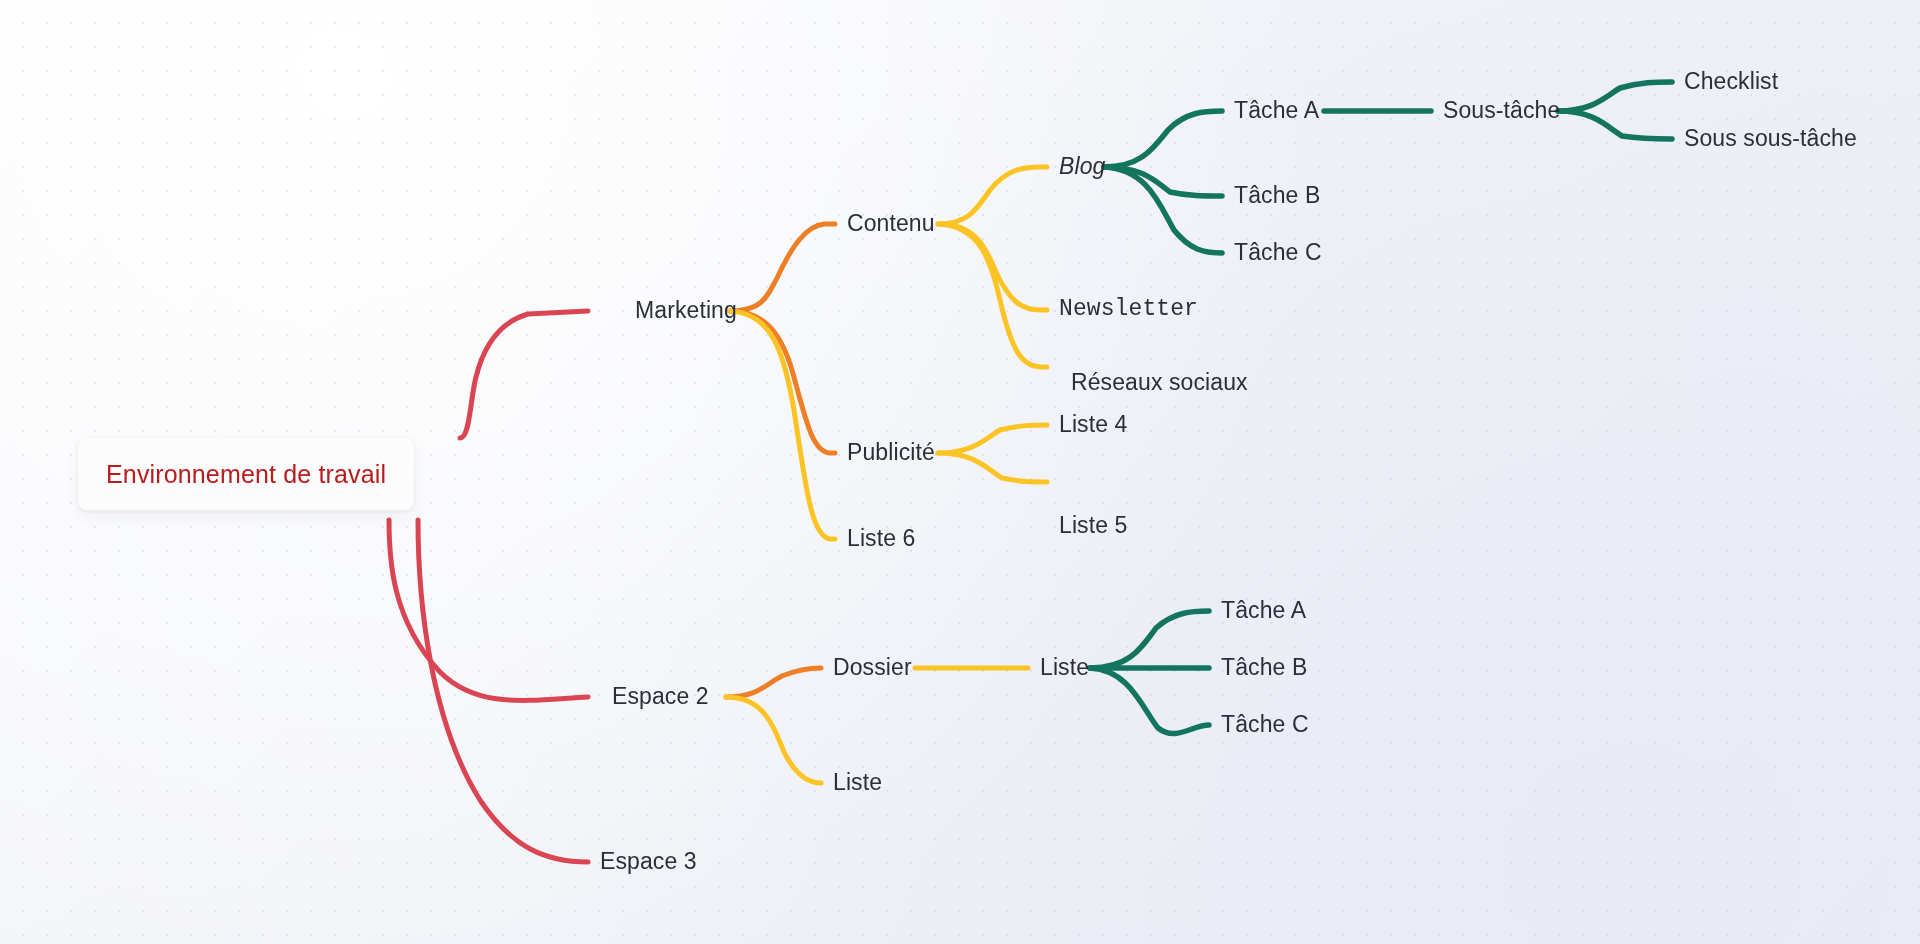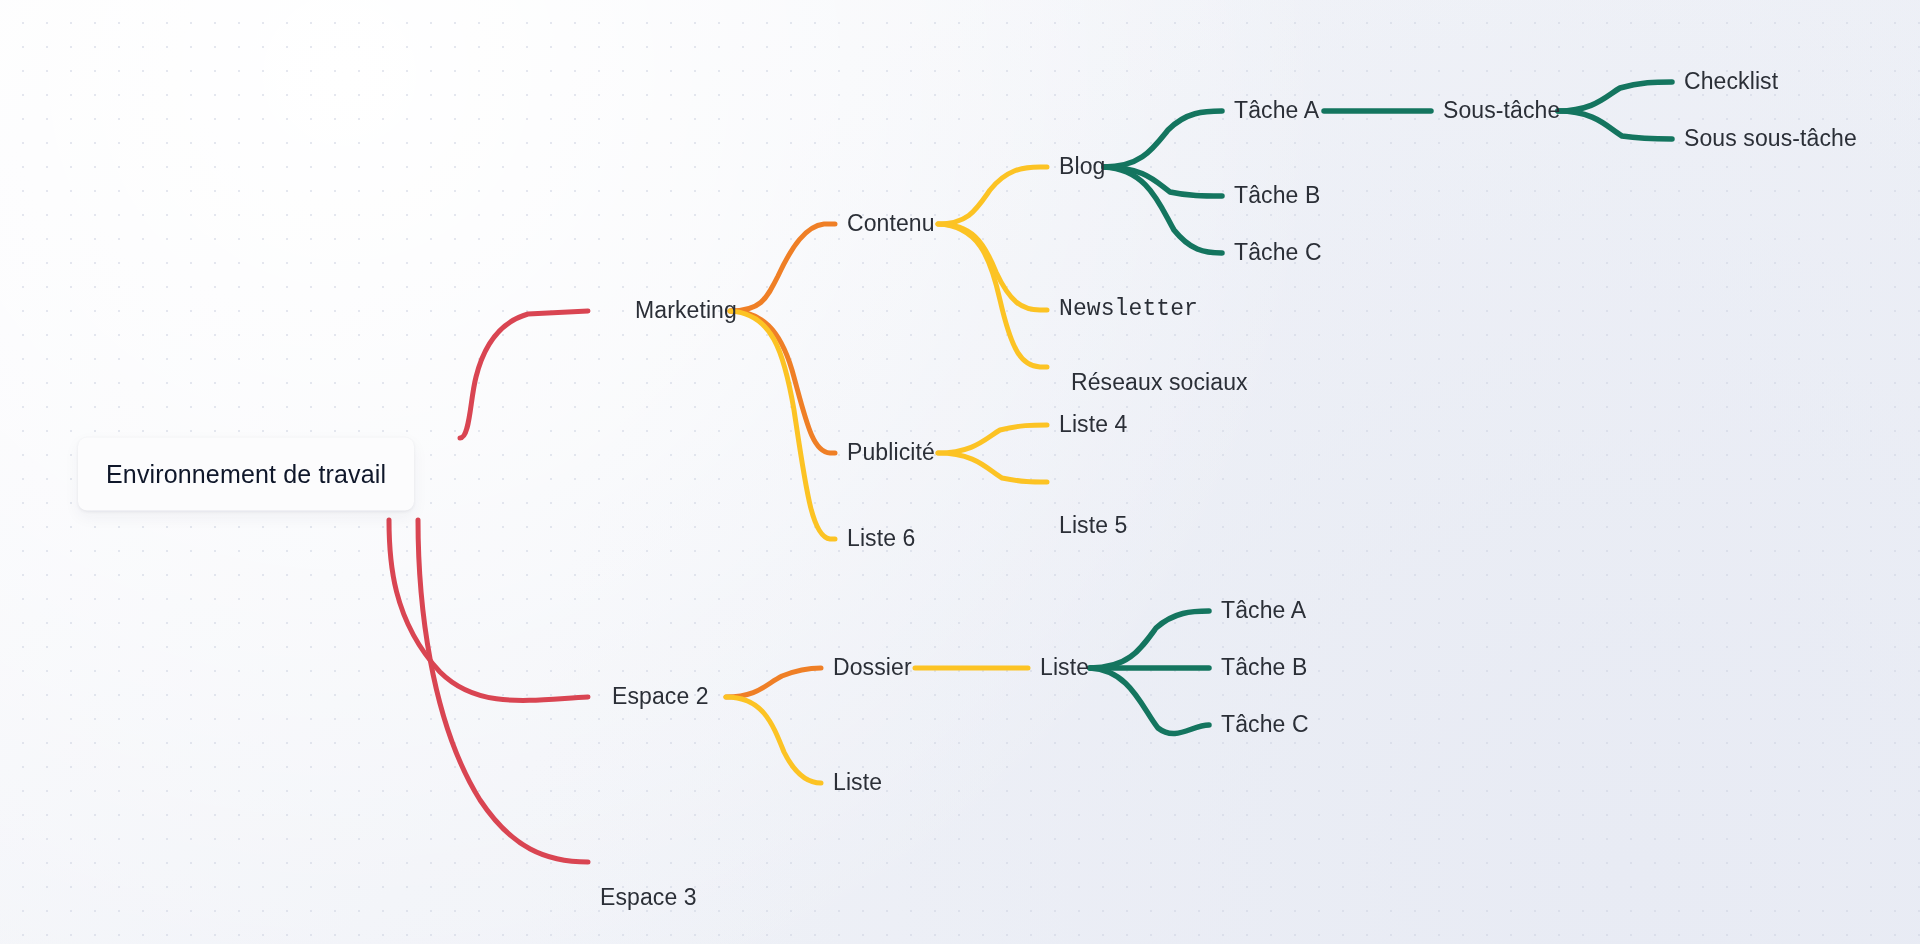--- a/index.html
+++ b/index.html
@@ -59,21 +59,21 @@
     cursor: default;
   }
 
   .node-root {
     position: absolute;
     transform: translateY(-50%);
     background: #fcfcfd;
     border-radius: 9px;
     box-shadow: 0 1px 3px rgba(40,46,70,.07), 0 6px 16px rgba(40,46,70,.05);
     padding: 22px 28px;
-    color: #0f172a;
+    color: #b91c1c;
     font-size: 25px;
     letter-spacing: .15px;
     white-space: nowrap;
     box-sizing: border-box;
   }
 </style>
 </head>
 <body>
 
 <div id="mindmap-canvas">
@@ -113,21 +113,21 @@
   </div>
 
   <div class="node" style="left: 600px; top: 311px; margin-left: 35px;">
     <span>Marketing</span>
   </div>
 
   <div class="node" style="left: 847px; top: 224px; text-align: center;">
     <span>Contenu</span>
   </div>
 
-  <div class="node" style="left: 1059px; top: 167px;">
+  <div class="node" style="left: 1059px; top: 167px; font-style: italic;">
     <span>Blog</span>
   </div>
 
   <div class="node" style="left: 1234px; top: 111px;">
     <span>Tâche A</span>
   </div>
 
   <div class="node" style="left: 1234px; top: 196px;">
     <span>Tâche B</span>
   </div>
@@ -193,17 +193,17 @@
   </div>
 
   <div class="node" style="left: 1221px; top: 725px;">
     <span>Tâche C</span>
   </div>
 
   <div class="node" style="left: 833px; top: 783px;">
     <span>Liste</span>
   </div>
 
-  <div class="node" style="left: 600px; top: 862px; margin-top: 36px;">
+  <div class="node" style="left: 600px; top: 862px;">
     <span>Espace 3</span>
   </div>
 
 </div>
 
 </body></html>

